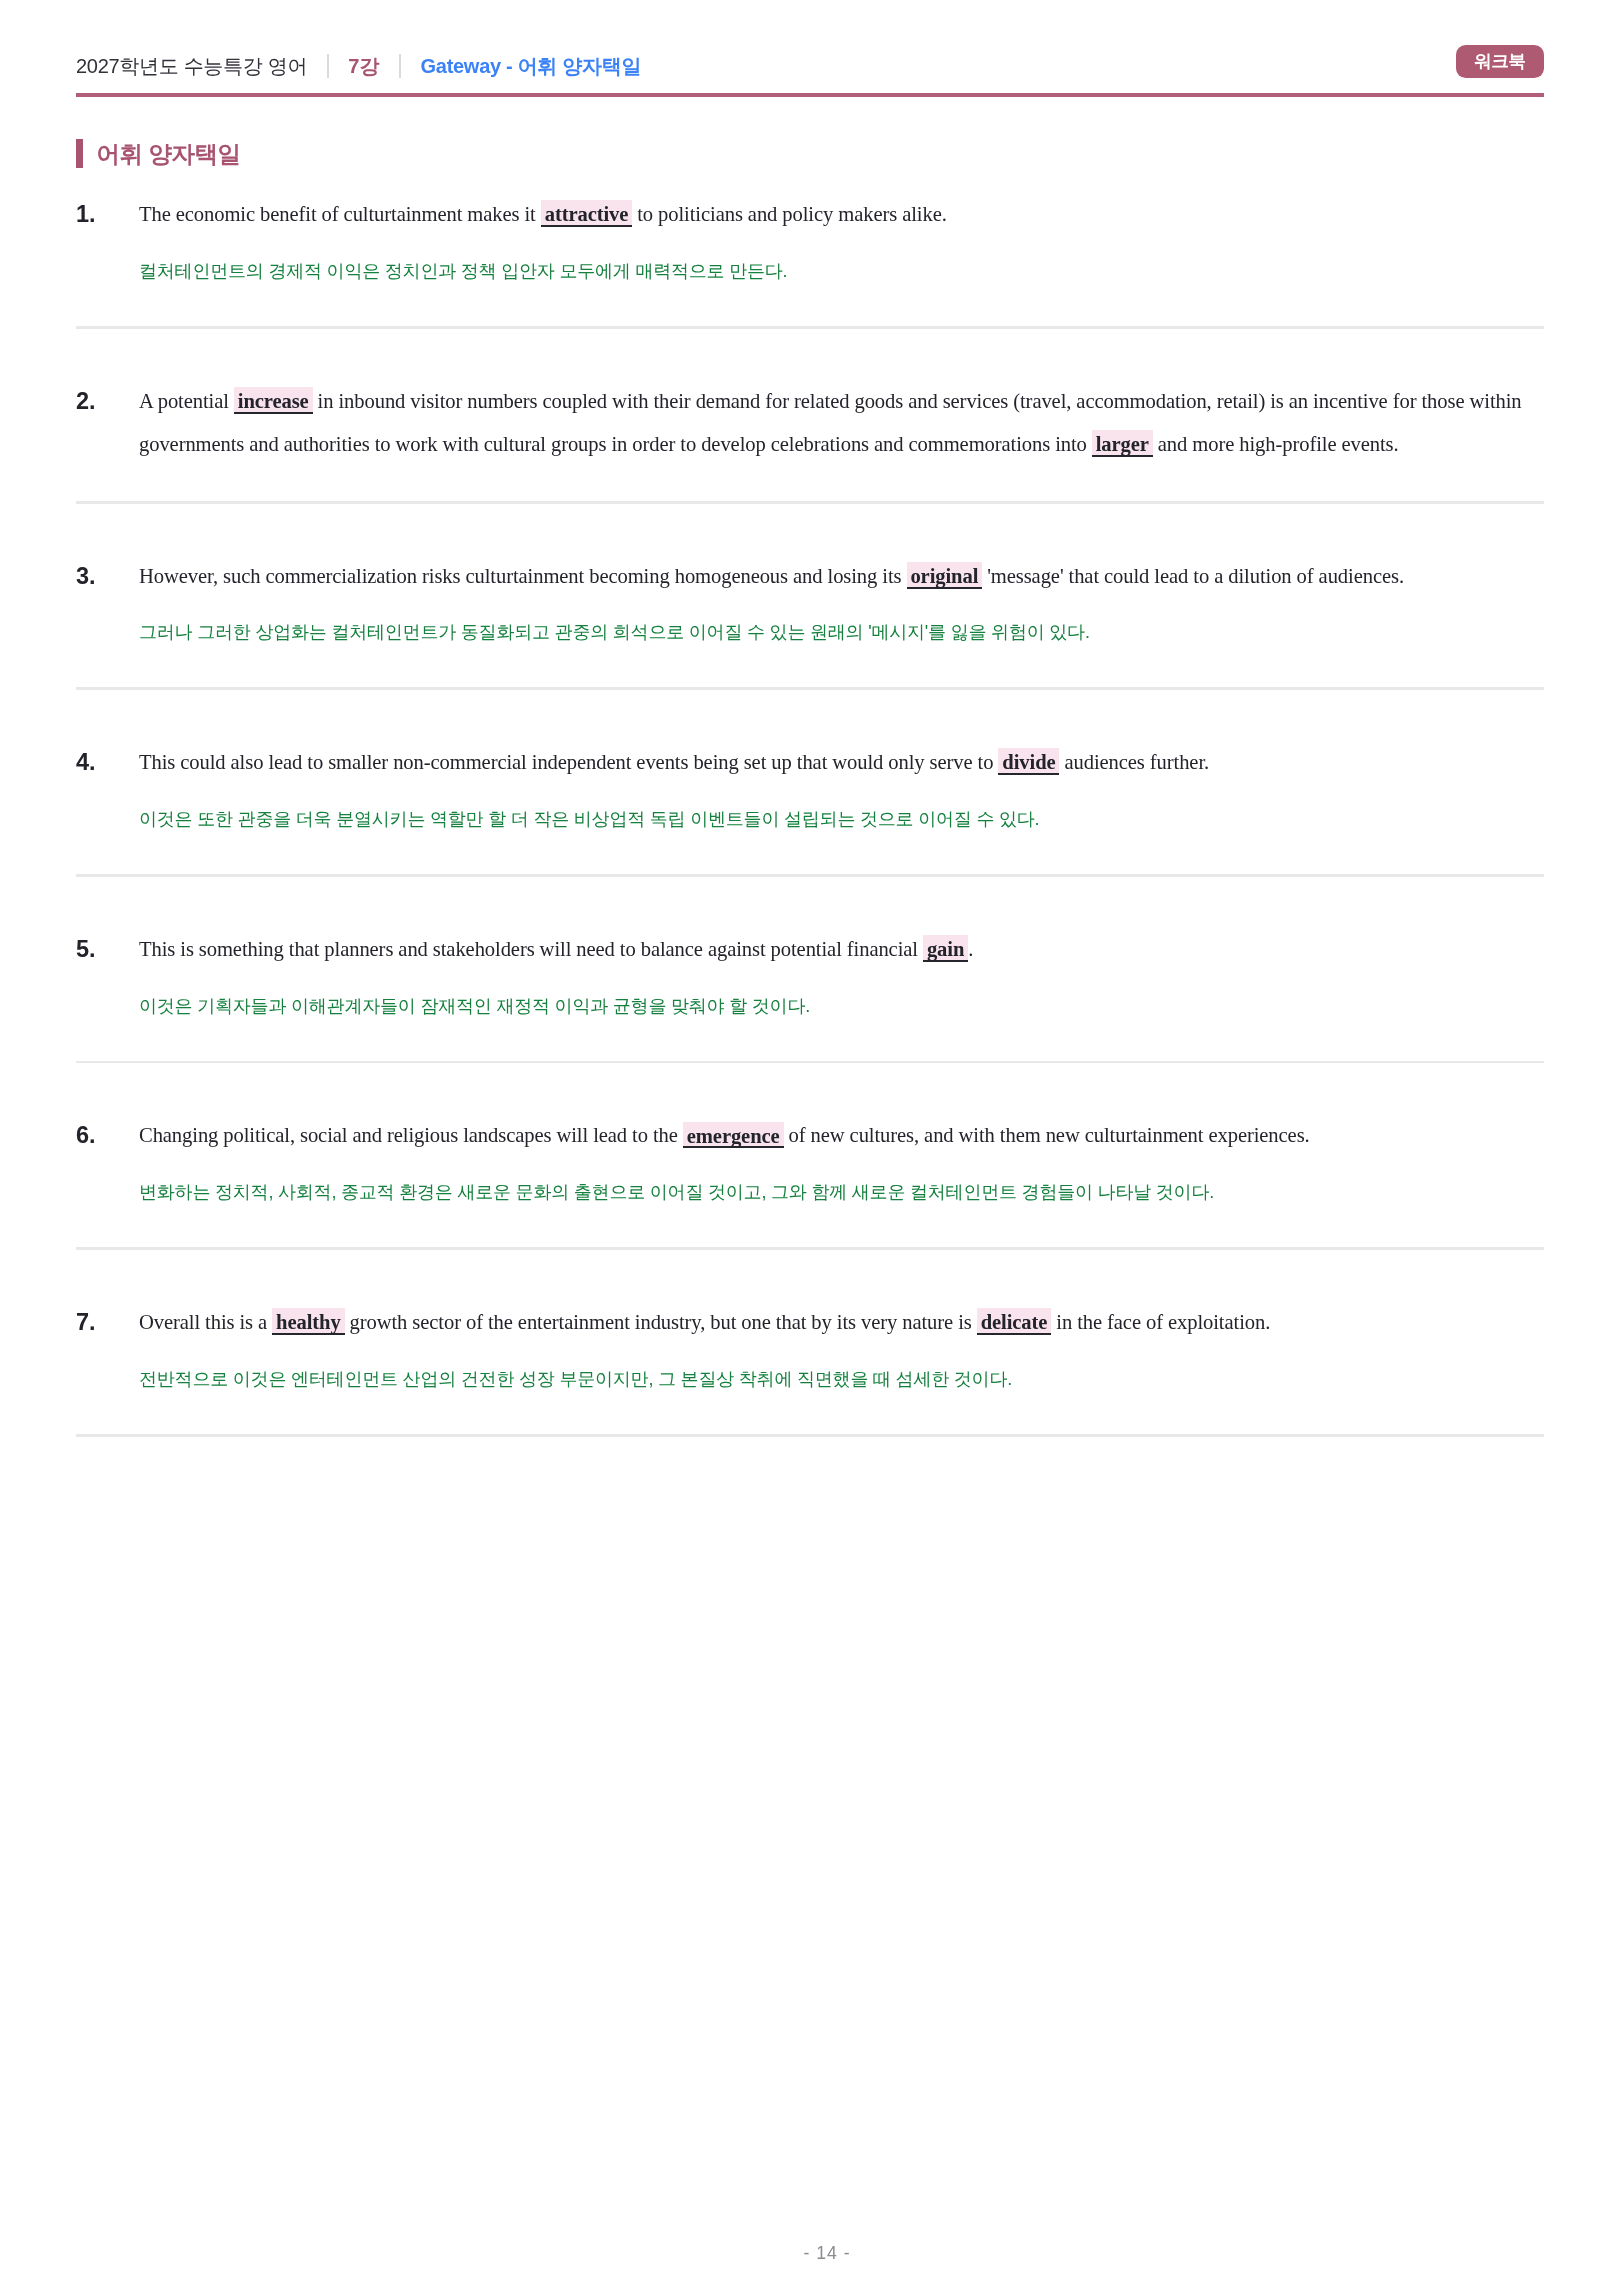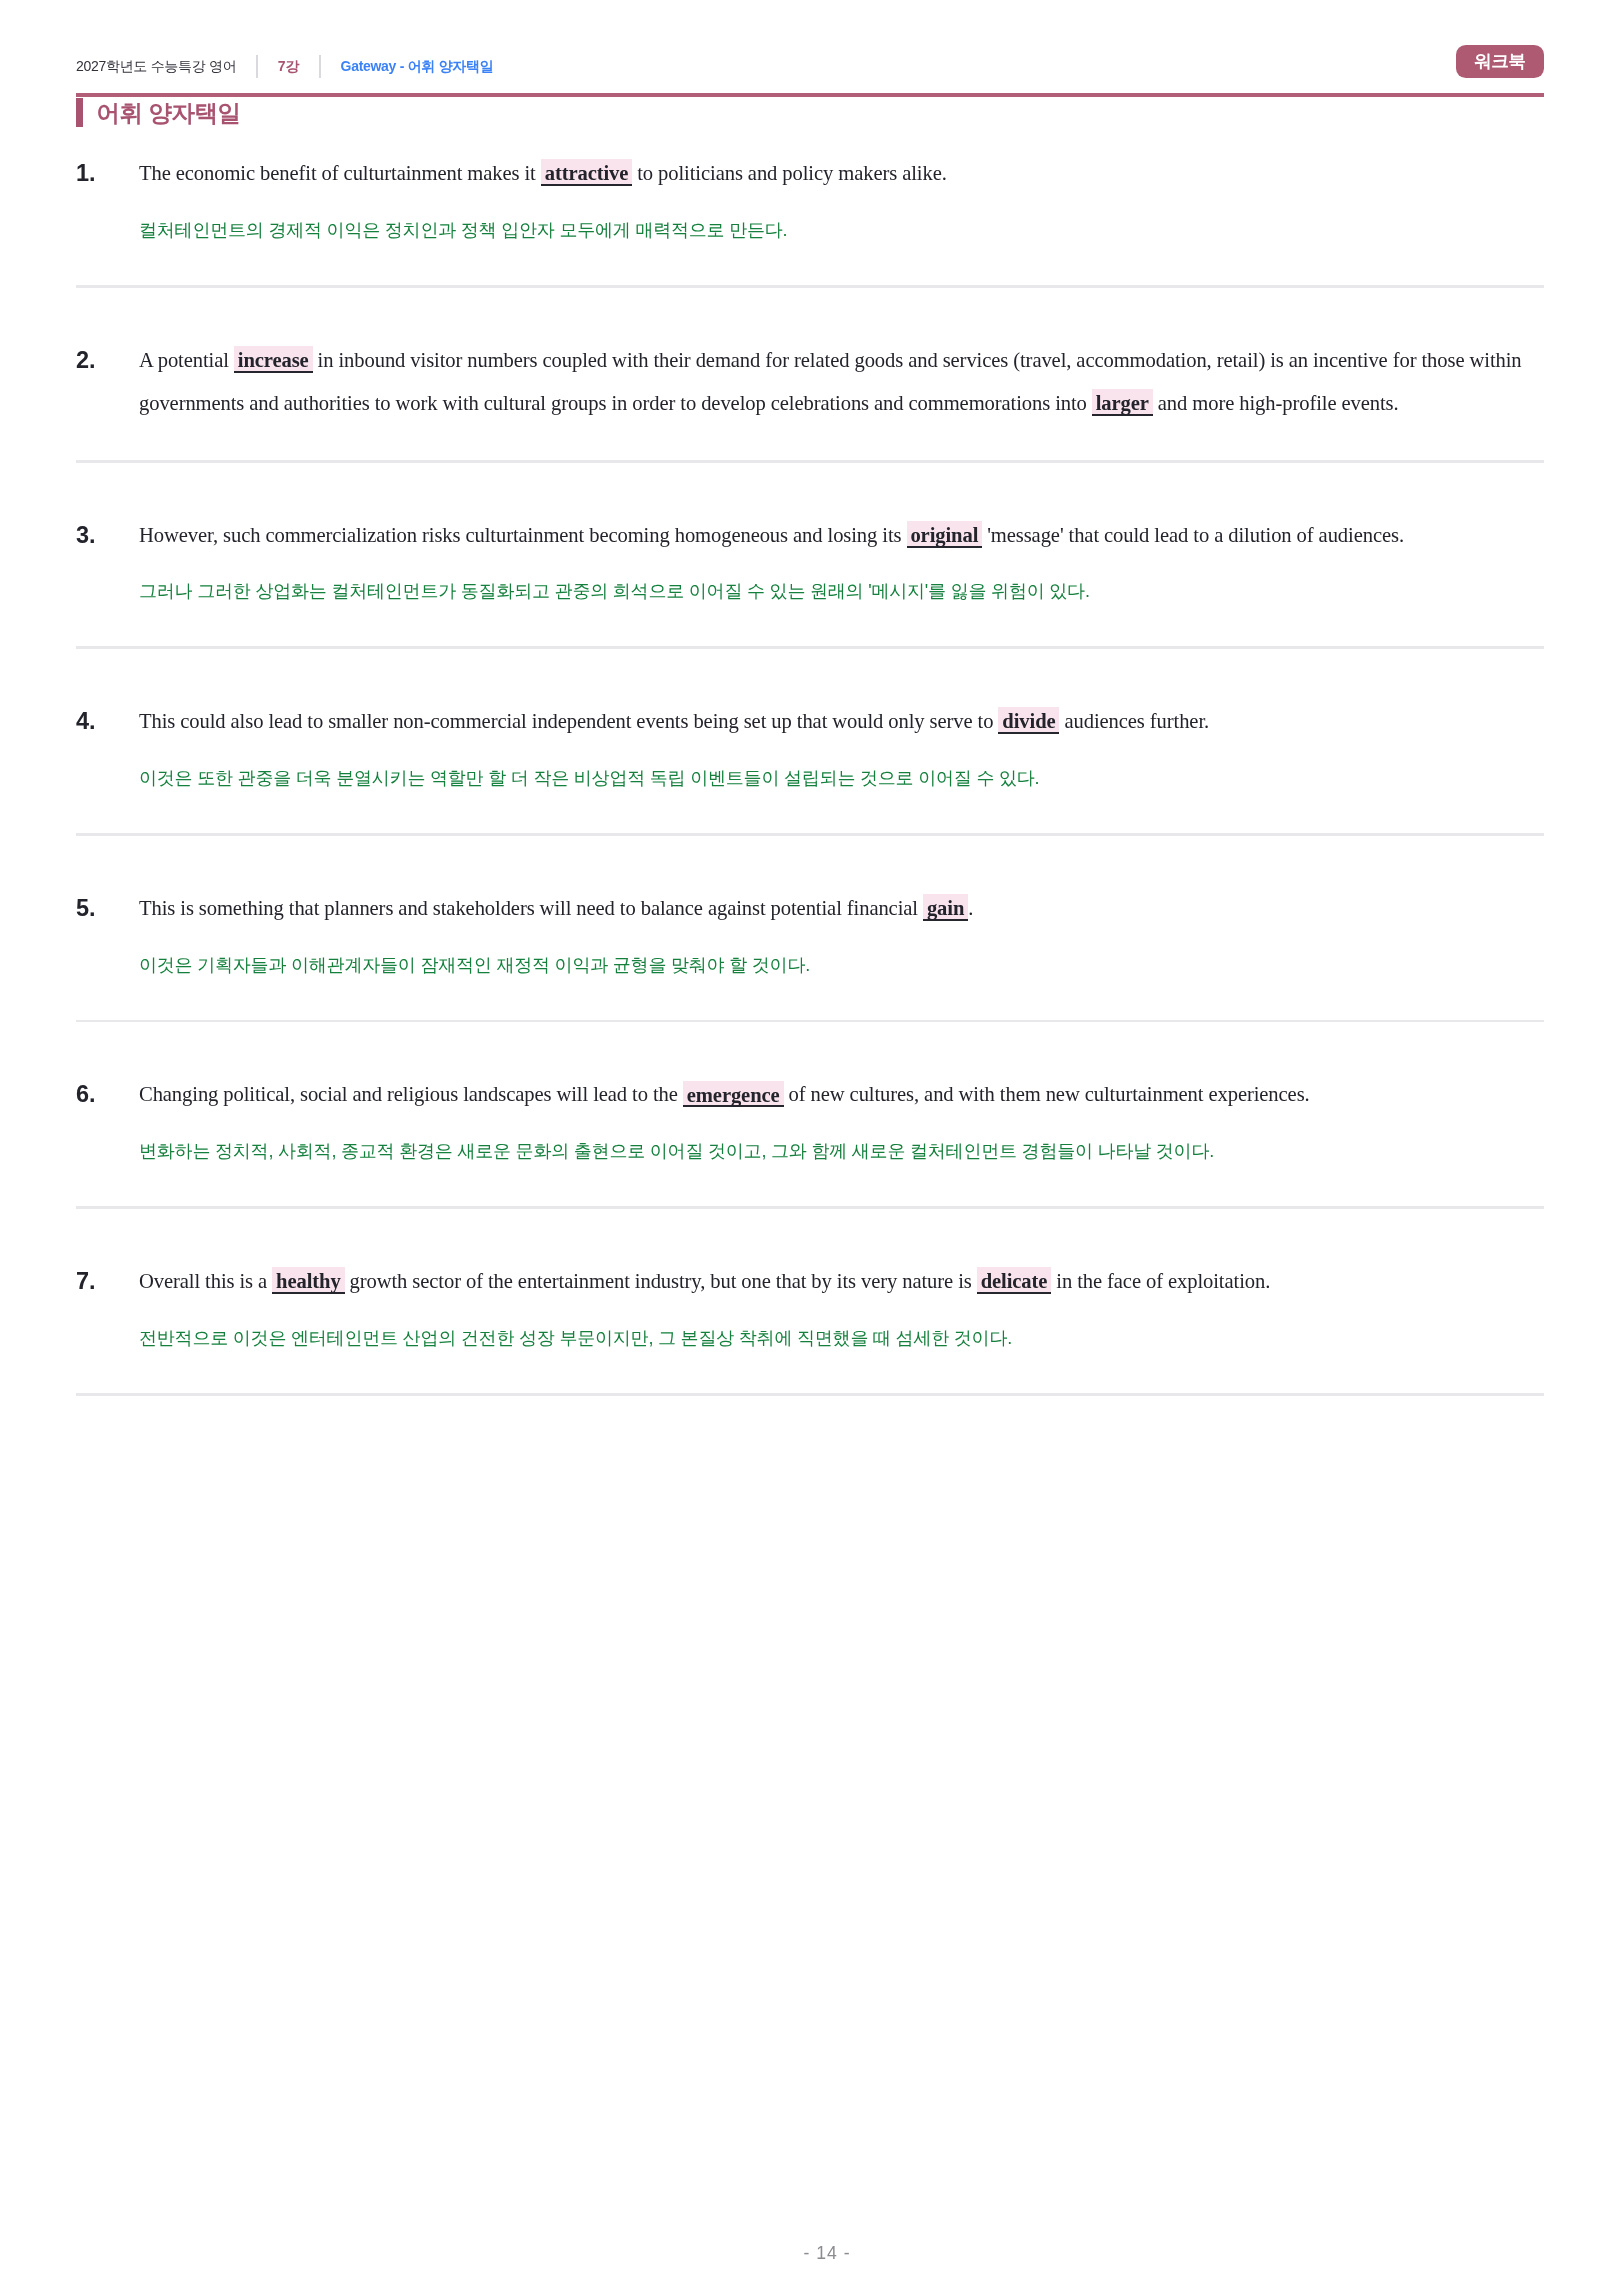--- a/index.html
+++ b/index.html
@@ -14,32 +14,32 @@
   *{box-sizing:border-box;}
   html,body{margin:0;padding:0;background:#ffffff;}
   .page{
     width:1620px;height:2293px;position:relative;margin:0 auto;
     background:#ffffff;color:var(--text);
     font-family:"Liberation Sans","DejaVu Sans",sans-serif;
     padding:0 76px;overflow:hidden;
   }
   
   .hdr{display:flex;justify-content:space-between;align-items:flex-end;padding-top:45px;}
-  .hdr-left{display:flex;align-items:center;gap:19.6px;font-size:14px;line-height:1.2;}
+  .hdr-left{display:flex;align-items:center;gap:19.6px;font-size:20px;line-height:1.2;}
   .hdr-course{color:#31313a;font-weight:400;letter-spacing:-0.3px;}
   .hdr-sep{width:2px;height:23.5px;background:#d9d9de;}
   .hdr-lesson{color:var(--accent);font-weight:700;}
   .hdr-title{color:#3b82f6;font-weight:700;letter-spacing:-0.3px;}
   .badge{
     background:var(--badge-bg);color:#ffffff;font-weight:700;font-size:17.6px;
     padding:7.8px 18.6px;border-radius:9.8px;line-height:1;letter-spacing:-0.5px;
   }
   .rule{height:3.9px;background:var(--rule);margin-top:14.7px;}
   
-  .section{display:flex;align-items:center;gap:13.7px;}
+  .section{display:flex;align-items:center;gap:13.7px;margin-top:41px;}
   .section-bar{width:6.9px;height:29px;background:var(--accent);flex:none;}
   .section-title{margin:0;font-size:23.5px;font-weight:700;color:var(--accent);letter-spacing:-0.5px;}
   
   .items{margin-top:23.5px;}
   .item{display:flex;}
   .num{
     flex:none;width:63px;font-size:23.5px;font-weight:700;color:#23232b;
     line-height:43px;
   }
   .body{flex:1;min-width:0;}

